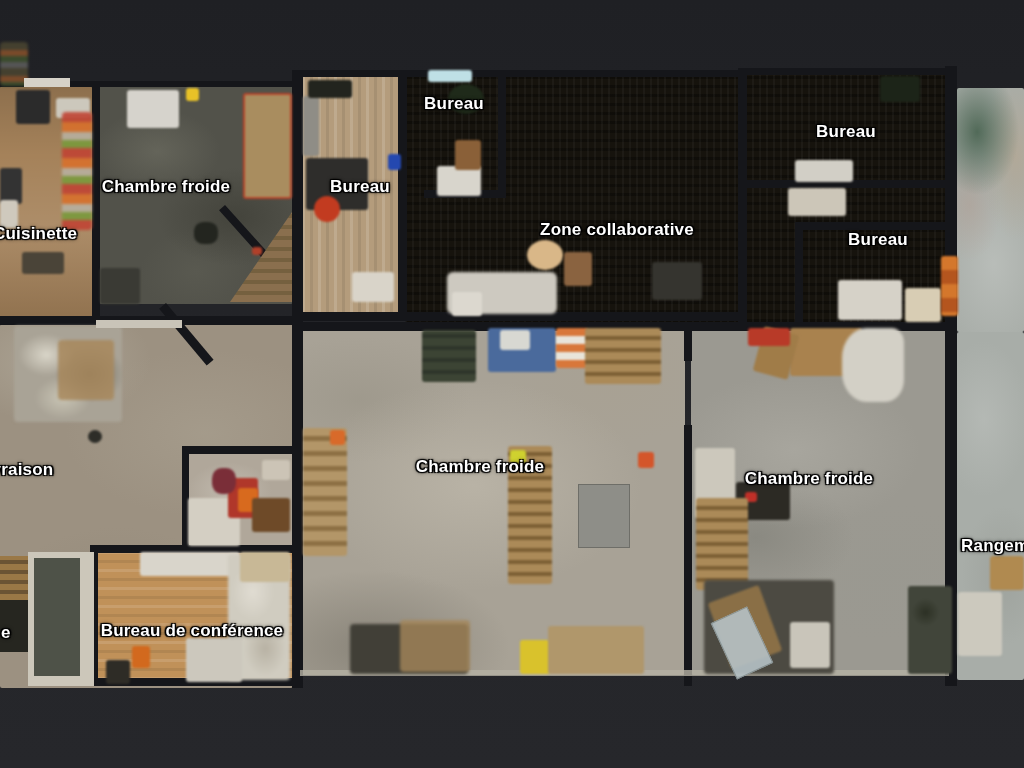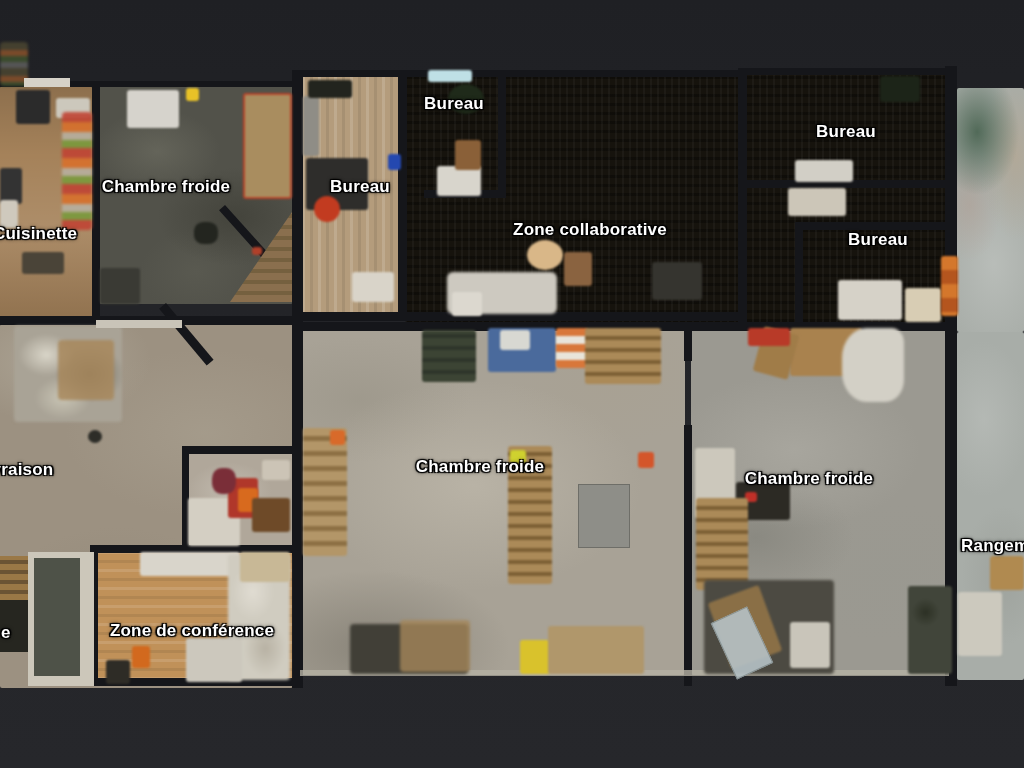--- a/index.html
+++ b/index.html
@@ -234,21 +234,21 @@
 <div class="blob2" style="left:704px;top:580px;width:130px;height:94px;background:#4c4a42;"></div>
 <div class="blob" style="left:718px;top:592px;width:54px;height:70px;background:#8a6f46;transform:rotate(-20deg);"></div>
 <div class="abs" style="left:722px;top:612px;width:38px;height:60px;background:#b6c2c6;opacity:.9;transform:rotate(-25deg);border:1px solid #8a9698;"></div>
 <div class="blob" style="left:790px;top:622px;width:40px;height:46px;background:#c9c5ba;"></div>
 <div class="blob" style="left:908px;top:586px;width:44px;height:88px;background:radial-gradient(20px 20px at 40% 30%,#2c3024,transparent 70%),#41453a;"></div>
 
 <div class="plan-label centered" style="left: 166px; top: 187px;">Chambre froide</div>
 <div class="plan-label" style="left: -7px; top: 223px;">Cuisinette</div>
 <div class="plan-label centered" style="left: 360px; top: 187px;">Bureau</div>
 <div class="plan-label centered" style="left: 454px; top: 104px;">Bureau</div>
-<div class="plan-label centered" style="left: 590px; top: 230px;">Zone collaborative</div>
+<div class="plan-label centered" style="left: 617px; top: 230px;">Zone collaborative</div>
 <div class="plan-label centered" style="left: 846px; top: 132px;">Bureau</div>
 <div class="plan-label centered" style="left: 878px; top: 240px;">Bureau</div>
 <div class="plan-label" style="left: -24px; top: 459px;">Livraison</div>
 <div class="plan-label centered" style="left: 480px; top: 467px;">Chambre froide</div>
 <div class="plan-label centered" style="left: 809px; top: 479px;">Chambre froide</div>
 <div class="plan-label" style="left: 961px; top: 535px;">Rangement</div>
-<div class="plan-label centered" style="left: 192px; top: 631px;">Zone de conférence</div>
+<div class="plan-label centered" style="left: 192px; top: 631px;">Bureau de conférence</div>
 <div class="plan-label" style="left: 1px; top: 622px;">e</div>
 
 </body></html>

